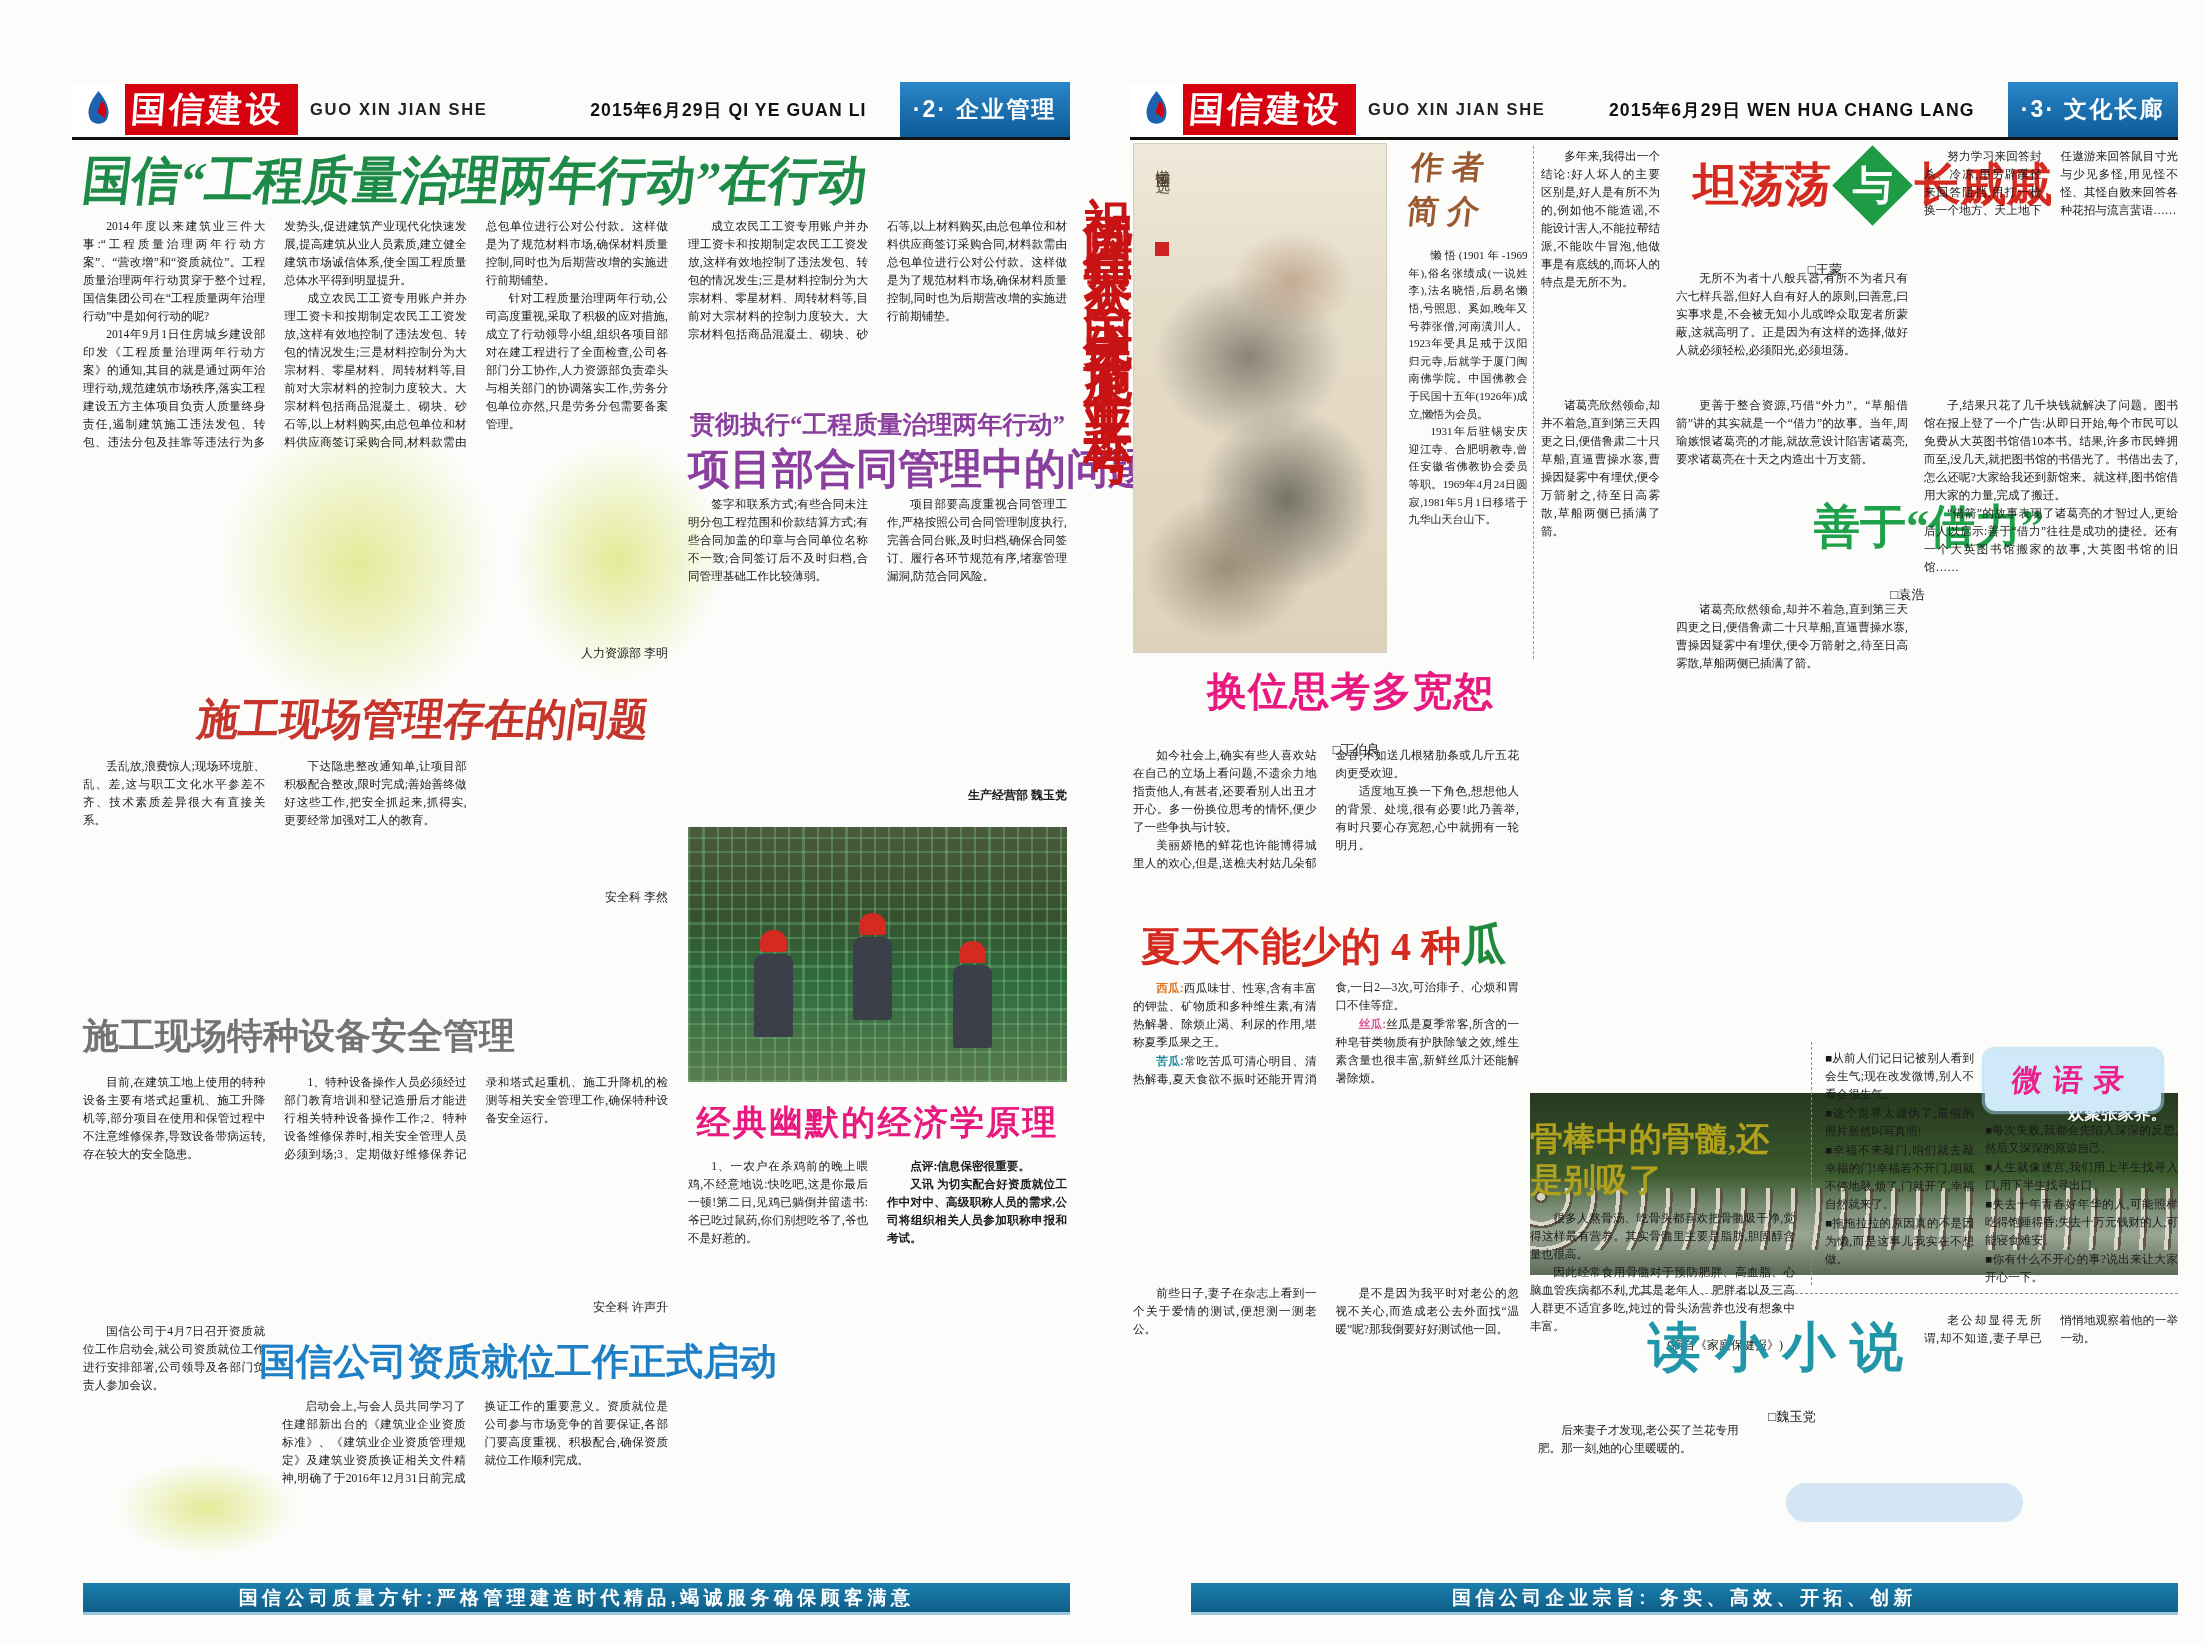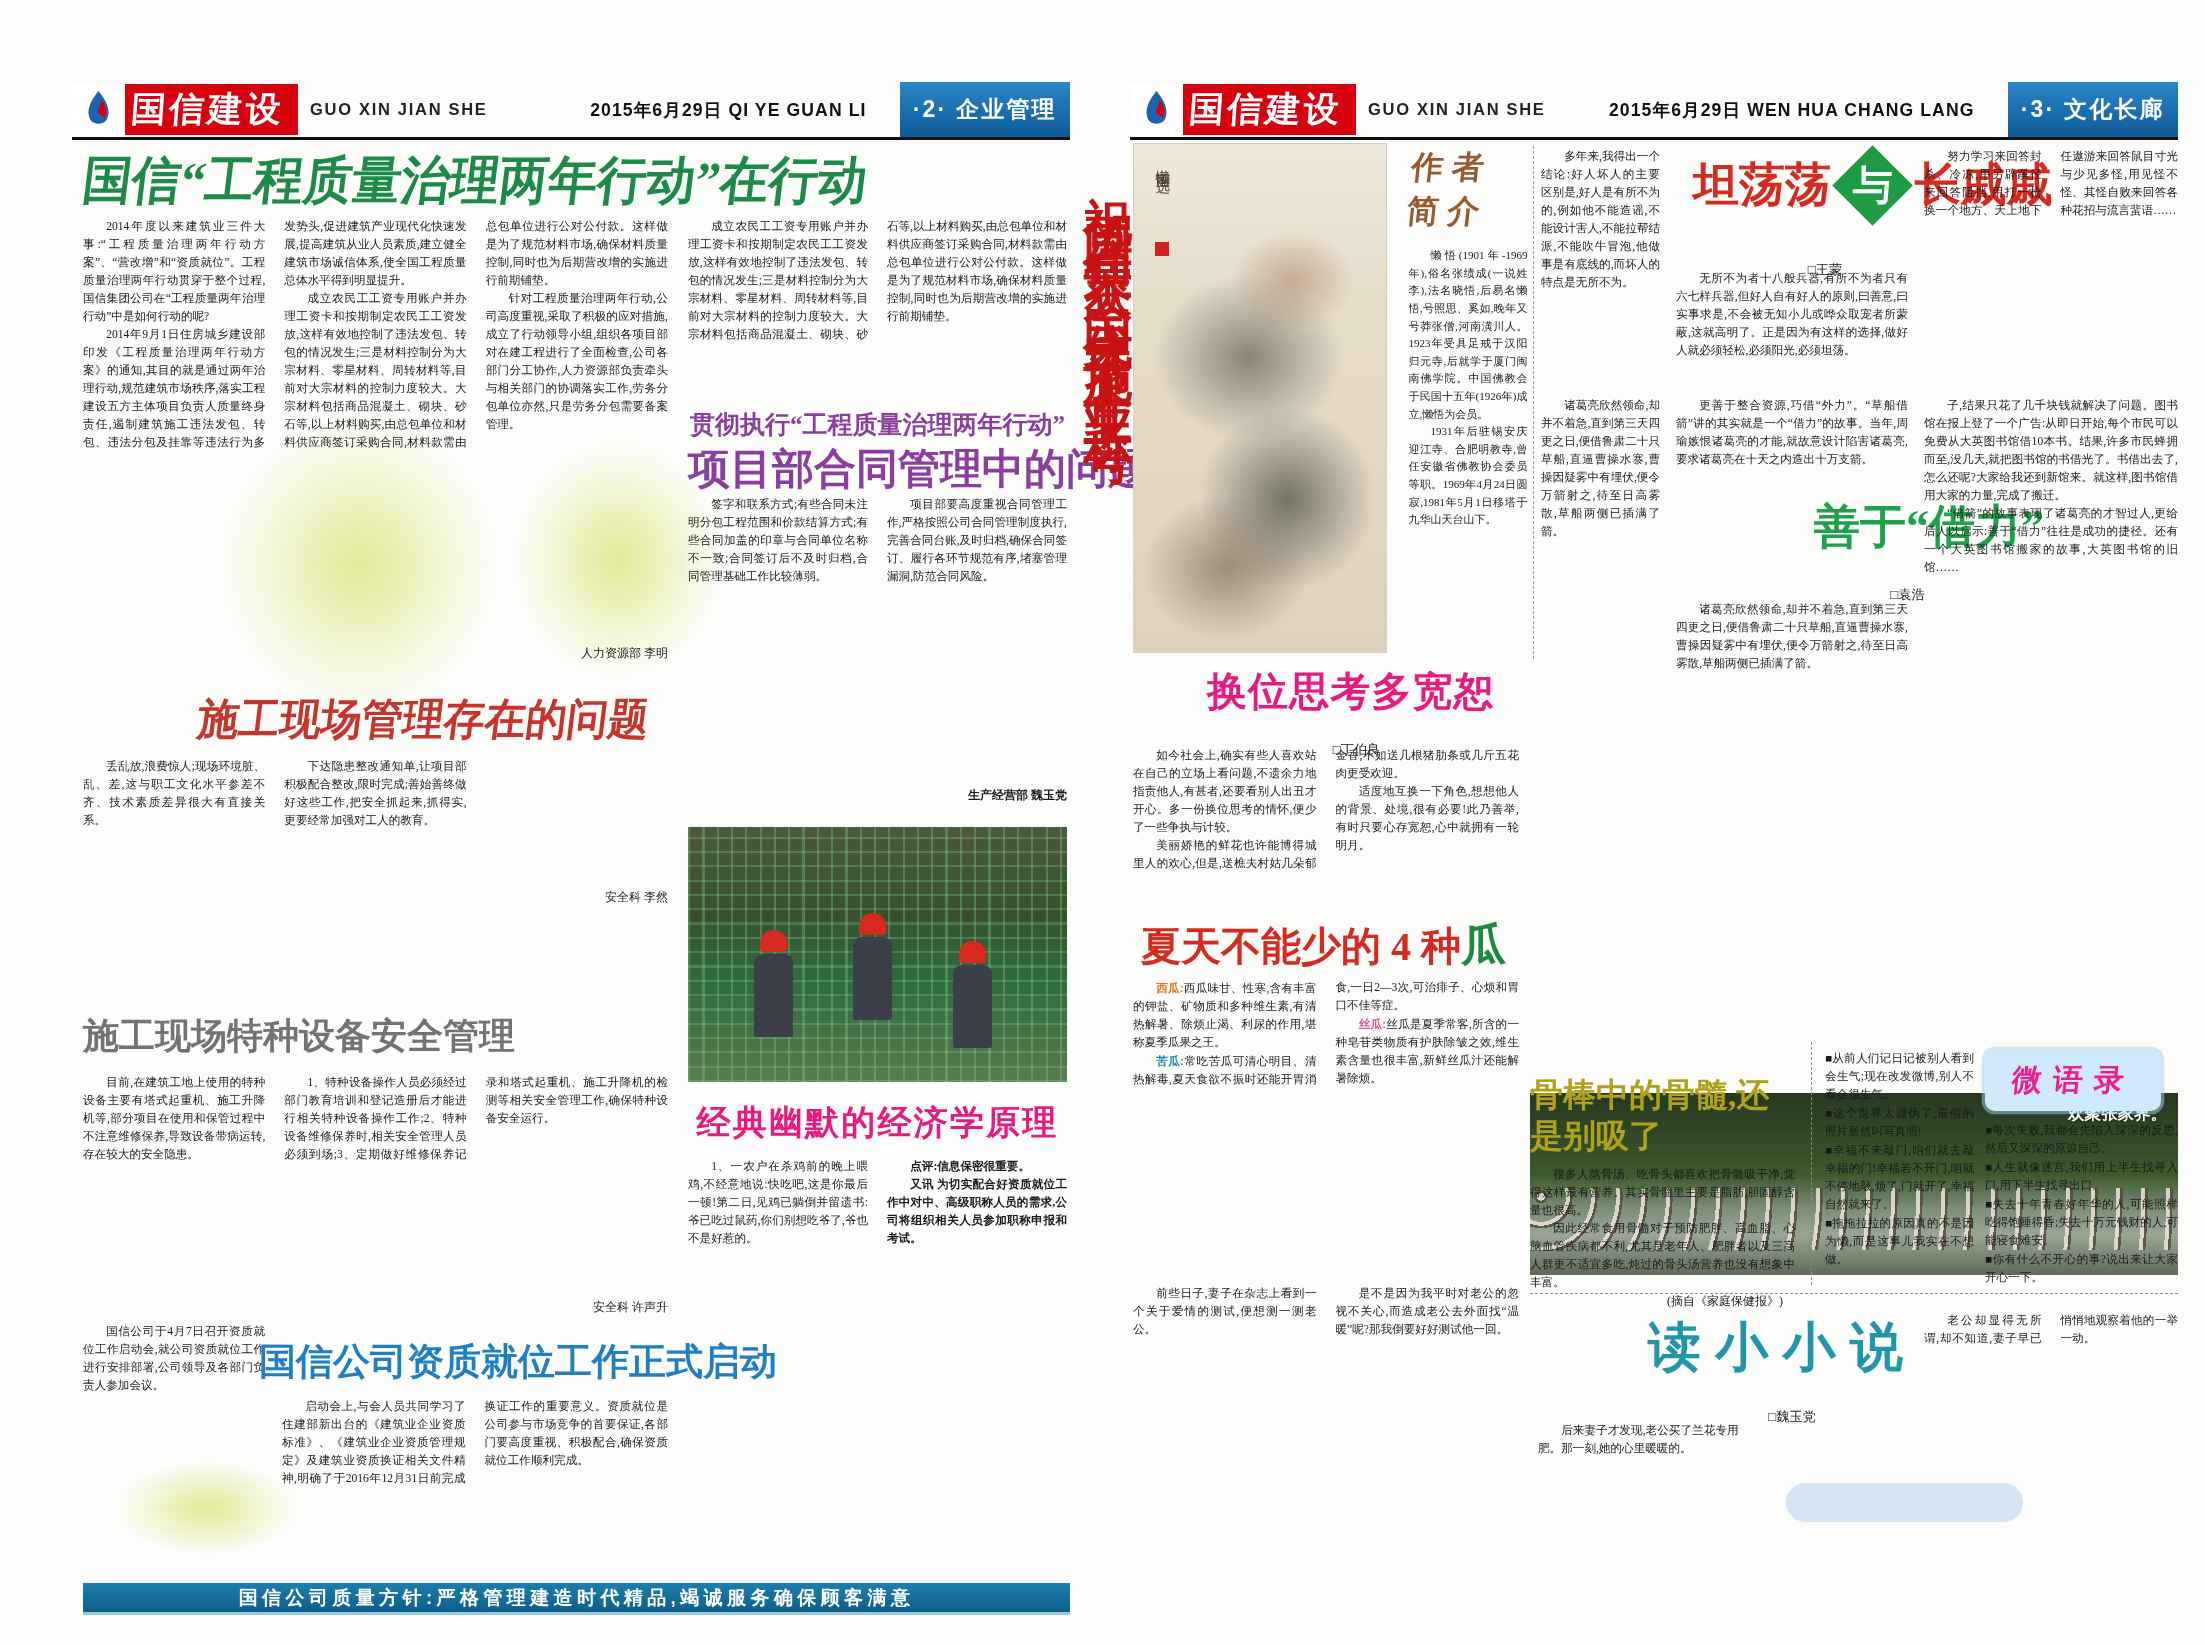--- a/index.html
+++ b/index.html
@@ -31,21 +31,21 @@
   .hPink{color:#e8197f;font-size:34px;font-family:"Liberation Sans",sans-serif;font-weight:900;white-space:nowrap;letter-spacing:2.2px;}
   .kicker{color:#8a3f9e;font-size:25px;font-weight:700;text-align:center;}
   .hPurple{color:#8a3f9e;font-size:42px;font-weight:900;text-align:center;white-space:nowrap;}
   .hMag{color:#e8197f;font-size:40px;font-weight:900;white-space:nowrap;letter-spacing:1.1px;font-family:"Liberation Sans",sans-serif;}
   .hJieli{color:#1fa04a;font-size:46px;font-weight:900;white-space:nowrap;}
   .hTan{color:#d42a20;font-size:46px;font-weight:900;white-space:nowrap;display:flex;align-items:center;gap:5.5px;}
   .diamond{width:57px;height:57px;background:#1f9a45;transform:rotate(45deg);display:flex;align-items:center;justify-content:center;margin:0 7.7px;}
   .diamond span{transform:rotate(-45deg);color:#fff;font-size:40px;font-weight:900;}
   .hGuaRed{color:#d42a20;font-size:40px;font-weight:900;}
   .hGuaGreen{color:#1f8a3d;font-size:45px;font-weight:900;}
-  .hYel{color:#b0a11c;font-size:33px;font-weight:900;line-height:41px;}
+  .hYel{color:#b0a11c;font-size:33px;font-weight:900;line-height:41px;margin-top:44px;}
   .hTeal{color:#2196a8;font-size:53px;font-weight:900;letter-spacing:14.3px;white-space:nowrap;}
   .brown{color:#9a5a30;font-size:32px;font-weight:900;letter-spacing:8.8px;transform:skewX(-6deg);}
   
   .vbanner{writing-mode:vertical-rl;text-orientation:upright;color:#c81414;font-size:49px;font-weight:900;
            line-height:66px;letter-spacing:14.3px;font-family:"Liberation Serif",serif;}
   .painting{background:linear-gradient(180deg,#efe9da 0%,#e6ddc9 30%,#ded2bc 100%);box-shadow:inset 0 0 0 1.1px #d8cfc0;}
   .ink{position:absolute;border-radius:50%;filter:blur(1.1px);}
   .seal{position:absolute;width:14.3px;height:14.3px;background:#c22;}
   .insc{position:absolute;writing-mode:vertical-rl;text-orientation:upright;font-size:14.3px;color:#4a3a2a;letter-spacing:3.3px;}
   .dashV{border-left:1.7px dashed #8a8a8a;}
@@ -294,15 +294,16 @@
   <div class="abs bylineC" style="left:1704px;top:1384px;width:176px;">□魏玉党</div>
   <div class="abs cols c2" style="left:1924px;top:1312px;width:254px;height:99px;">
     <p>老公却显得无所谓,却不知道,妻子早已悄悄地观察着他的一举一动。</p>
   </div>
   <div class="abs cols c3" style="left:1538px;top:1422px;width:640px;height:138px;">
     <p>后来妻子才发现,老公买了兰花专用肥。那一刻,她的心里暖暖的。</p>
   </div>
 
   <div class="wmB" style="left:1786px;top:1483px;width:237px;height:39px;"></div>
 
+  <div class="abs footerBar" style="left:1191px;top:1583px;width:987px;height:29px;">国信公司企业宗旨: 务实、高效、开拓、创新</div>
 
 </div>
 
 
 </body></html>

